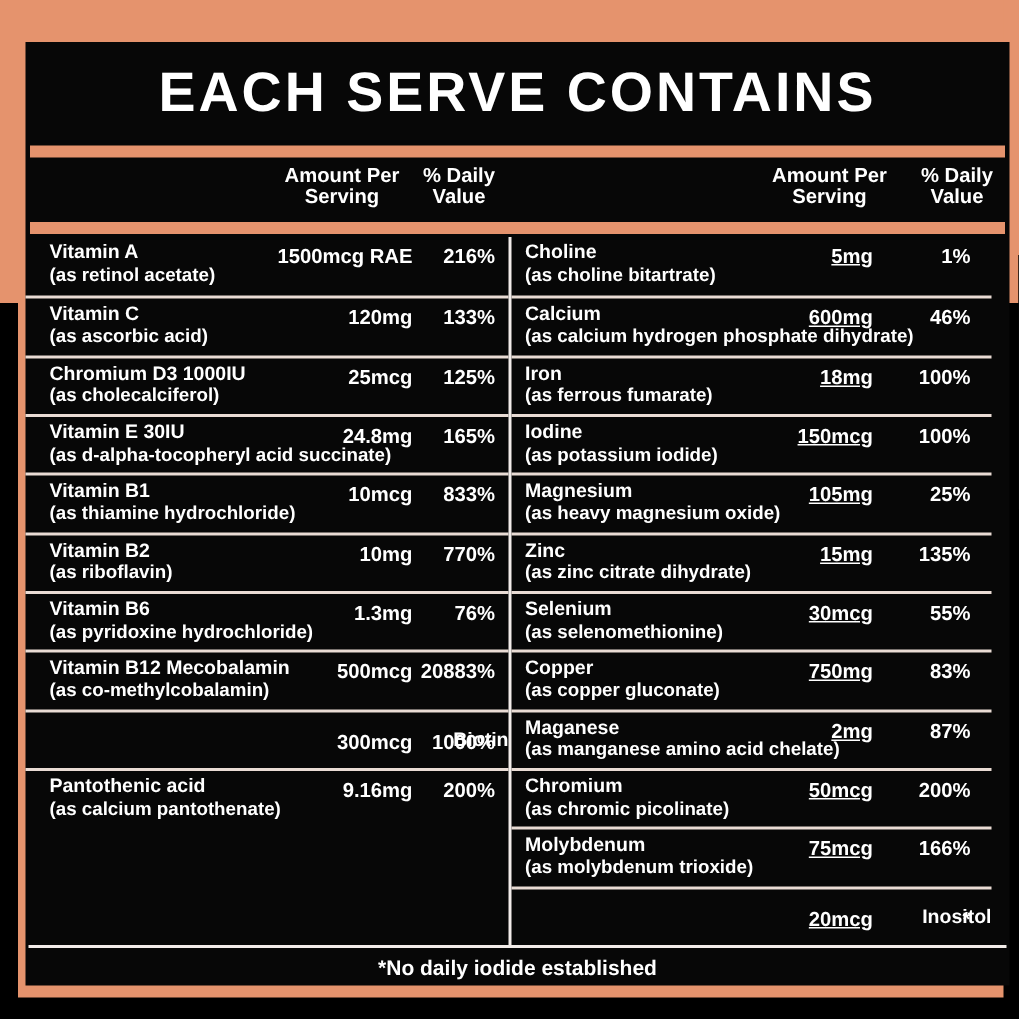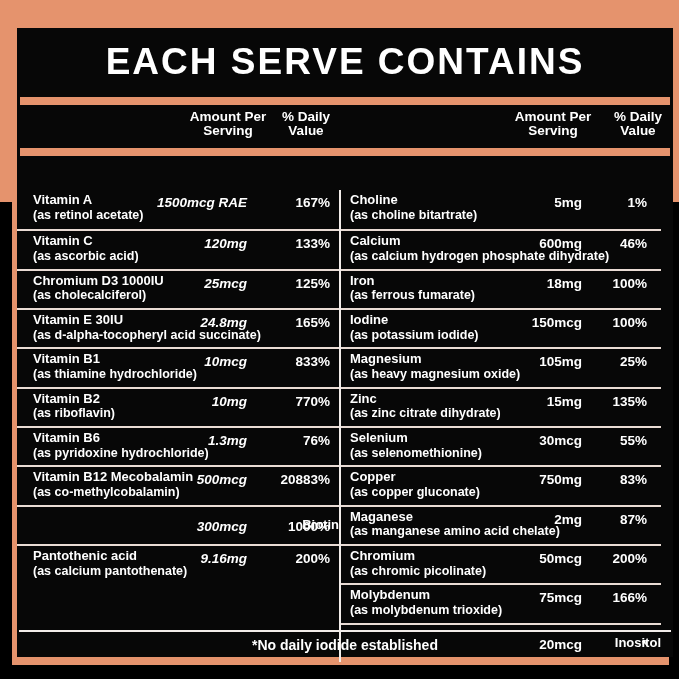--- a/index.html
+++ b/index.html
@@ -15,34 +15,34 @@
   .title{position:absolute;top:15px;left:0;width:100%;text-align:center;
          font-size:37px;font-weight:bold;letter-spacing:2px;line-height:1.05;white-space:nowrap;}
   .bar{position:absolute;left:3px;right:3px;height:8px;background:var(--salmon);}
   .bar1{top:69px}.bar2{top:120px}
   .hdr{position:absolute;top:82px;font-size:13.5px;font-weight:bold;line-height:1.05;text-align:center;}
   .hdr div{white-space:nowrap;}
   .hdr-amt-left{left:156px;width:110px;}
   .hdr-pct-left{left:254px;width:70px;}
   .hdr-amt-right{left:481px;width:110px;}
   .hdr-pct-right{left:586px;width:70px;}
-  .table{position:absolute;top:130px;left:0;width:644px;height:472px;display:flex;margin-top:32px;}
+  .table{position:absolute;top:130px;left:0;width:644px;height:472px;display:flex;}
   .half{position:relative;box-sizing:border-box;}
   .half-left{width:322px;}
   .half-right{width:322px;border-left:2px solid var(--div);}
   .row{position:relative;height:calc(472px/12);box-sizing:border-box;border-top:2px solid var(--sep);}
   .row:first-child{border-top:none;}
   .name-block{padding-top:3px;white-space:nowrap;overflow:visible;}
   .half-left .name-block{padding-left:16px;}
   .half-right .name-block{padding-left:9px;}
   .nm{font-size:13px;font-weight:bold;line-height:1.12;}
   .sub{font-size:12.5px;font-weight:bold;line-height:1.12;}
   .amt,.pct{position:absolute;top:5px;font-size:13.5px;font-weight:bold;white-space:nowrap;}
-  .half-left .amt{right:92px;font-style:italic;} .half-left .pct{right:9px;}
-  .half-right .amt{right:79px;} .half-right .pct{right:14px;}
+  .half-left .amt{right:64px;} .half-left .pct{right:9px;}
+  .half-right .amt{right:79px;text-decoration:underline;} .half-right .pct{right:14px;}
   .row.single .name-block{padding-top:11px;text-align:right;}
   .row.single .amt,.row.single .pct{top:12px;}
   .footline{position:absolute;top:602px;left:2px;right:2px;height:2px;background:var(--div);}
   .footnote{position:absolute;top:609px;left:0;width:100%;text-align:center;
             font-size:14px;font-weight:bold;}
 </style>
 </head>
 <body>
 
 <div class="band"></div>
@@ -73,21 +73,21 @@
   <div class="bar bar2"></div>
 
   <div class="table">
     <div class="half half-left" id="left-rows">
   <div class="row">
     <div class="name-block">
       <div class="nm">Vitamin A</div>
       <div class="sub">(as retinol acetate)</div>
     </div>
     <span class="amt">1500mcg RAE</span>
-    <span class="pct">167%</span>
+    <span class="pct">216%</span>
   </div>
 
   <div class="row">
     <div class="name-block">
       <div class="nm">Vitamin C</div>
       <div class="sub">(as ascorbic acid)</div>
     </div>
     <span class="amt">120mg</span>
     <span class="pct">133%</span>
   </div>

